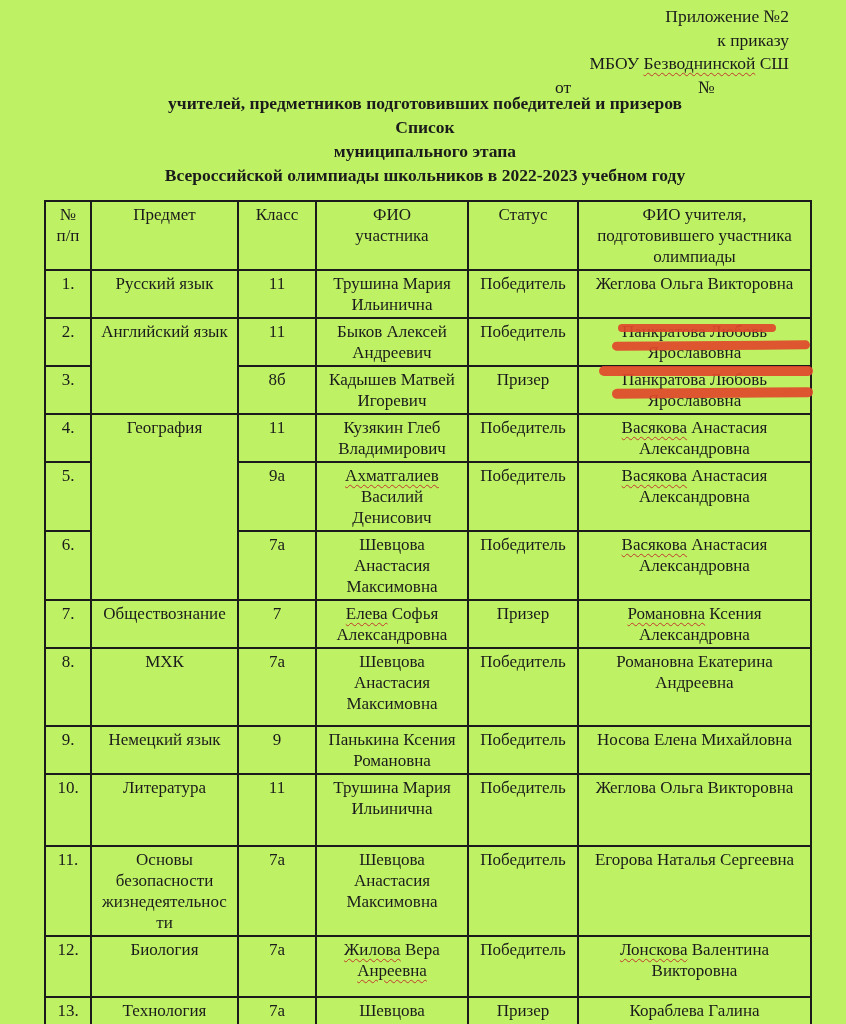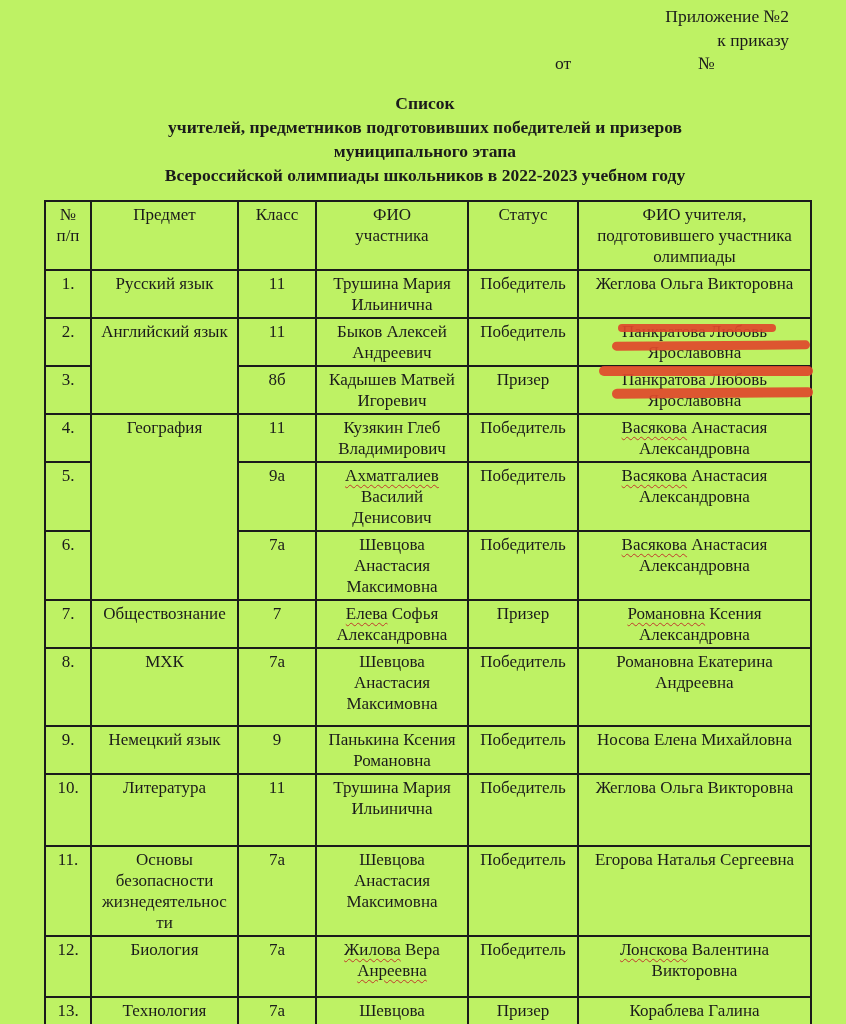--- a/index.html
+++ b/index.html
@@ -77,29 +77,30 @@
   .stroke-4 { left: 612px; top: 388px; width: 201px; height: 10px; transform: rotate(-0.5deg); }
 </style>
 </head>
 <body>
 
 <div class="page">
 
   <div class="doc-head">
     <div>Приложение №2</div>
     <div>к приказу</div>
+    <div><span>МБОУ </span><span class="sq">Безводнинской</span><span> СШ</span></div>
     <div class="order-line">
       <span>от</span>
       <span class="order-no">№</span>
     </div>
   </div>
 
   <div class="title">
+    <div>учителей, предметников подготовивших победителей и призеров</div>
     <div>Список</div>
-    <div>учителей, предметников подготовивших победителей и призеров</div>
     <div>муниципального этапа</div>
     <div>Всероссийской олимпиады школьников в 2022-2023 учебном году</div>
   </div>
 
   <table class="tbl">
     <colgroup>
       <col style="width:46px">
         <col style="width:147px">
         <col style="width:78px">
       <col style="width:152px">

